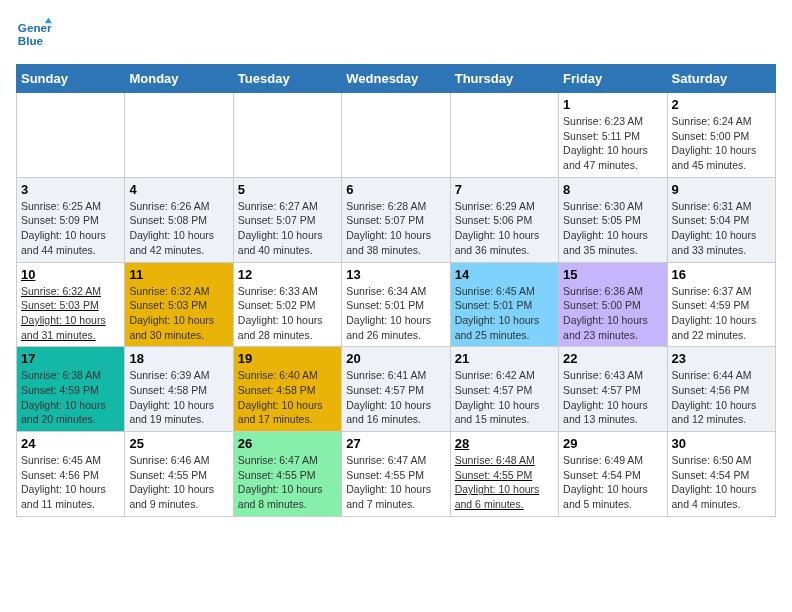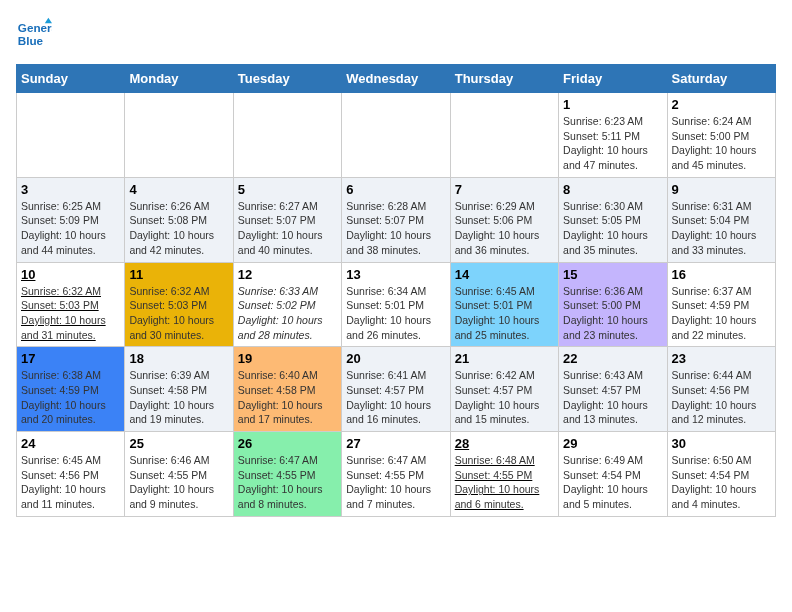--- a/index.html
+++ b/index.html
@@ -176,21 +176,21 @@
 Daylight: 10 hours and 31 minutes.</div>
         </td>
         <td style="background: #eab308;">
           <div class="day-num">11</div>
           <div class="day-info" style="white-space: pre-line;">Sunrise: 6:32 AM
 Sunset: 5:03 PM
 Daylight: 10 hours and 30 minutes.</div>
         </td>
         <td style="background: rgb(255, 255, 255);">
           <div class="day-num">12</div>
-          <div class="day-info" style="white-space: pre-line; font-style: italic;">Sunrise: 6:33 AM
+          <div class="day-info" style="white-space: pre-line;">Sunrise: 6:33 AM
 Sunset: 5:02 PM
 Daylight: 10 hours and 28 minutes.</div>
         </td>
         <td style="background: rgb(255, 255, 255);">
           <div class="day-num">13</div>
           <div class="day-info" style="white-space: pre-line;">Sunrise: 6:34 AM
 Sunset: 5:01 PM
 Daylight: 10 hours and 26 minutes.</div>
         </td>
         <td style="background: #7dd3fc;">
@@ -206,33 +206,33 @@
 Daylight: 10 hours and 23 minutes.</div>
         </td>
         <td style="background: rgb(255, 255, 255);">
           <div class="day-num">16</div>
           <div class="day-info" style="white-space: pre-line;">Sunrise: 6:37 AM
 Sunset: 4:59 PM
 Daylight: 10 hours and 22 minutes.</div>
         </td>
       </tr>
       <tr>
-        <td style="background: #3b82f6;">
+        <td style="background: #14b8a6;">
           <div class="day-num">17</div>
           <div class="day-info" style="white-space: pre-line;">Sunrise: 6:38 AM
 Sunset: 4:59 PM
 Daylight: 10 hours and 20 minutes.</div>
         </td>
         <td style="background: rgb(238, 242, 247);">
           <div class="day-num">18</div>
           <div class="day-info" style="white-space: pre-line;">Sunrise: 6:39 AM
 Sunset: 4:58 PM
 Daylight: 10 hours and 19 minutes.</div>
         </td>
-        <td style="background: #fdba74;">
+        <td style="background: #eab308;">
           <div class="day-num">19</div>
           <div class="day-info" style="white-space: pre-line;">Sunrise: 6:40 AM
 Sunset: 4:58 PM
 Daylight: 10 hours and 17 minutes.</div>
         </td>
         <td style="background: rgb(238, 242, 247);">
           <div class="day-num">20</div>
           <div class="day-info" style="white-space: pre-line;">Sunrise: 6:41 AM
 Sunset: 4:57 PM
 Daylight: 10 hours and 16 minutes.</div>

